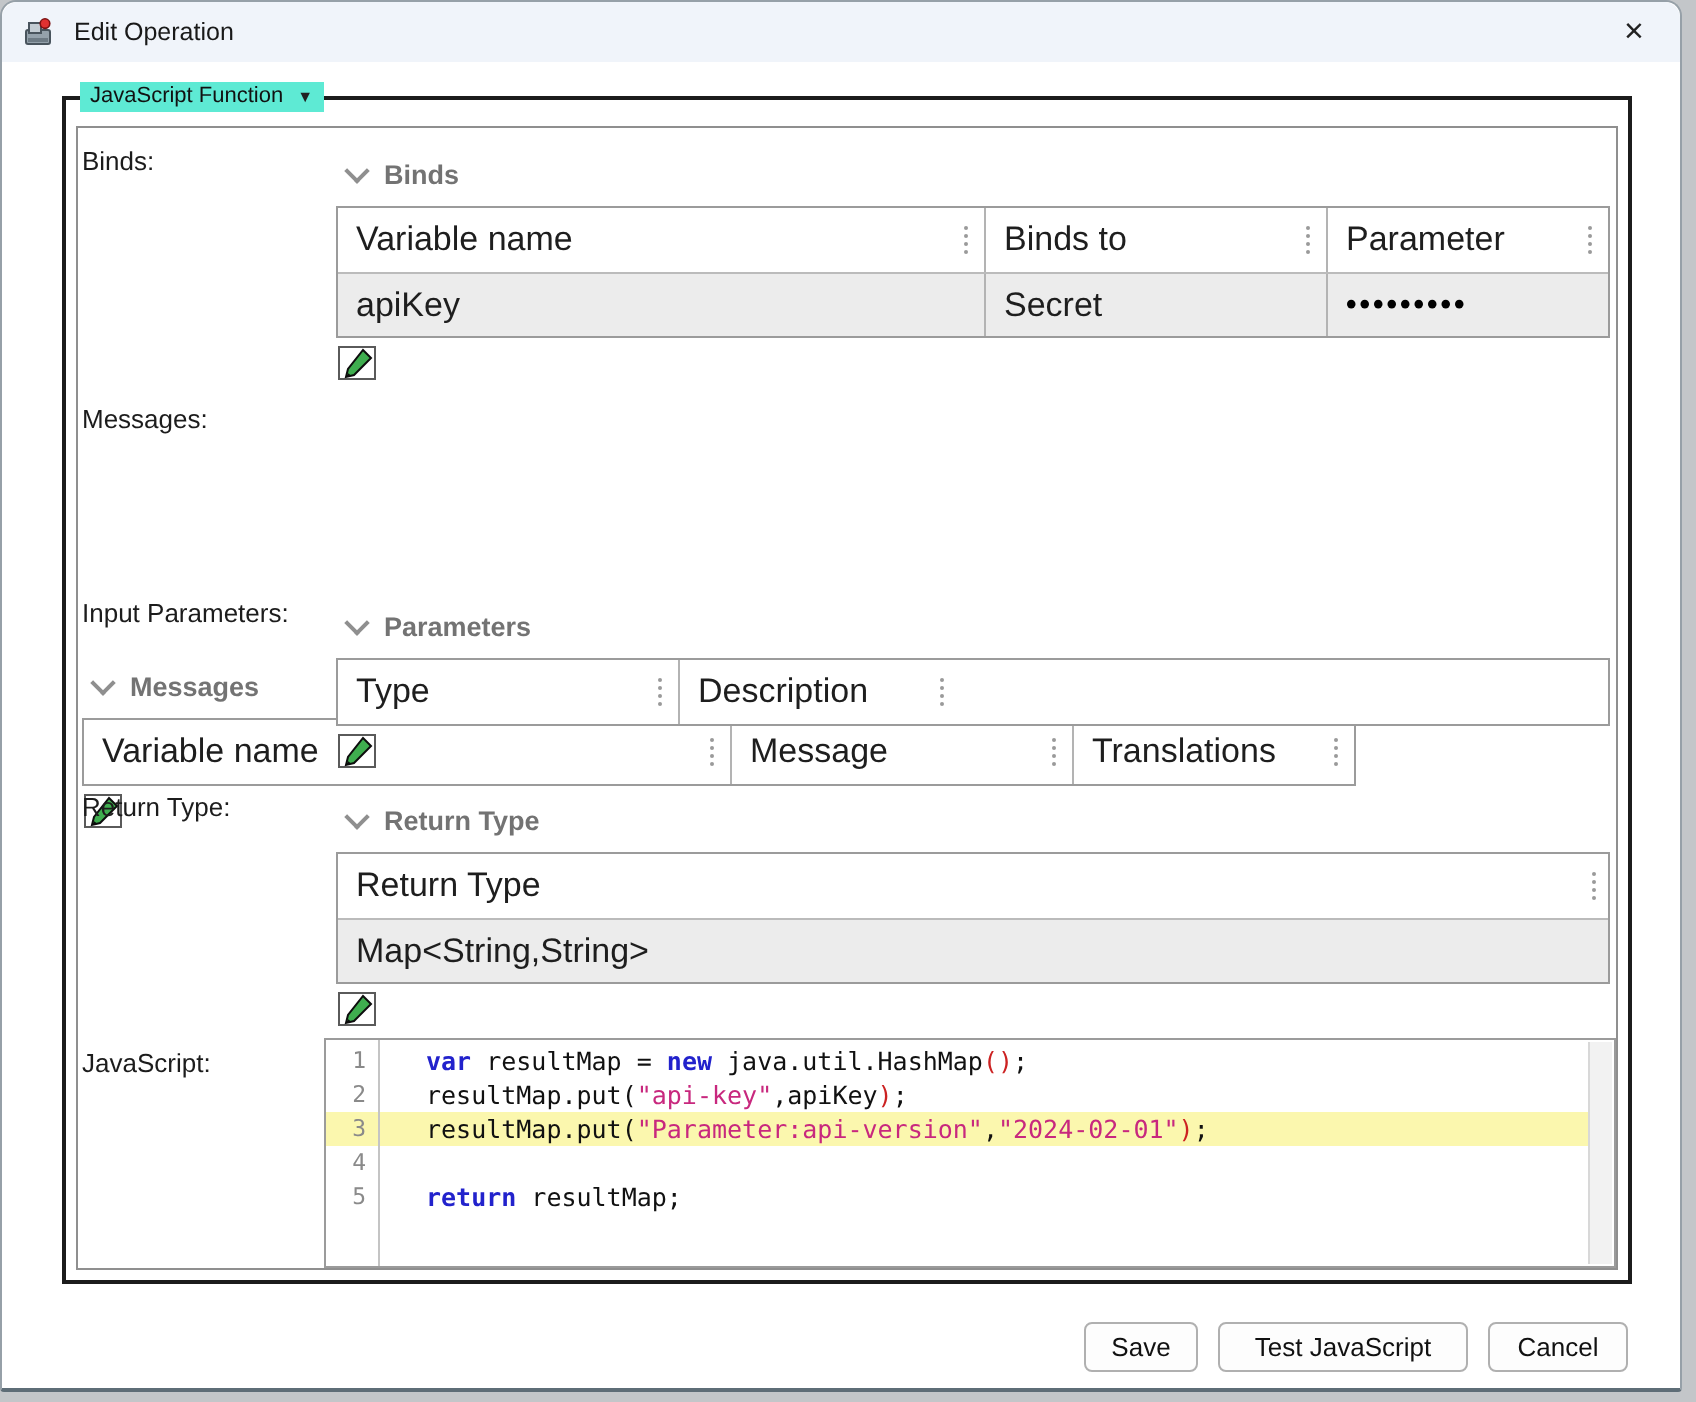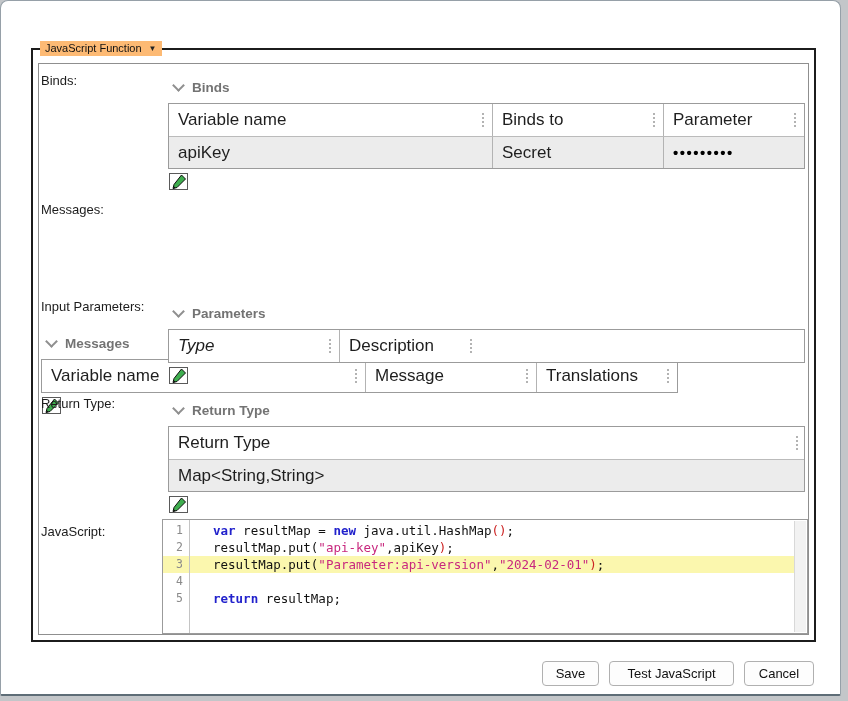--- a/index.html
+++ b/index.html
@@ -26,21 +26,21 @@
   .titlebar .close{
     margin-left:auto;width:30px;height:24px;display:flex;align-items:center;justify-content:center;
     font-size:17px;color:#222;cursor:pointer;border-radius:4px;
   }
   
   .groupbox{
     position:absolute;left:30px;top:47px;width:785px;height:594px;
     border:2px solid #1c1c1c;box-sizing:border-box;
   }
   .gb-label{
-    position:absolute;top:-9px;left:7px;background:#fdba74;padding:0 5px;
+    position:absolute;top:-9px;left:7px;background:#5eead4;padding:0 5px;
     font-size:11px;color:#111;display:flex;gap:7px;line-height:15px;
   }
   .gb-label .arrow{font-size:8px;color:#222;cursor:pointer}
   .inner-panel{
     position:absolute;left:5px;right:5px;top:13px;bottom:5px;
     border:1px solid #8f8f8f;
   }
   
   .section{position:absolute;left:40px;width:765px;display:flex}
   .field-label{width:127px;flex:0 0 127px;font-size:13px;color:#1c1c1c}
@@ -92,20 +92,30 @@
   }
   #btn-save{left:541px;width:57px}
   #btn-test{left:608px;width:125px}
   #btn-cancel{left:743px;width:70px}
 </style>
 </head>
 <body>
 
 <div class="window">
 
+  <div class="titlebar">
+    <svg class="app-icon" viewBox="0 0 17 17">
+      <rect x="2" y="7" width="12" height="7" rx="1" fill="#94a1ab" stroke="#49545d" stroke-width="1"></rect>
+      <rect x="3.5" y="3.5" width="6" height="5" fill="#c3ccd3" stroke="#49545d" stroke-width="1"></rect>
+      <rect x="3" y="11" width="10" height="2" fill="#6d7a84"></rect>
+      <circle cx="11.5" cy="3.8" r="2.4" fill="#e03131" stroke="#7c1212" stroke-width="0.8"></circle>
+    </svg>
+    <span class="title">Edit Operation</span>
+    <div class="close">×</div>
+  </div>
 
   <div class="groupbox">
     <div class="gb-label">
       <span>JavaScript Function</span>
       <span class="arrow">▼</span>
     </div>
     <div class="inner-panel"></div>
   </div>
 
   <div id="sections">
@@ -206,21 +216,21 @@
       </div>
       <div class="section" style="top: 298px;">
         <div class="field-label">Input Parameters:</div>
         <div class="sec-content">
           <div class="sec-header">
             <span class="chev"></span>
             <span class="sec-title">Parameters</span>
           </div>
           <div class="tbl">
             <div class="tr head">
-              <div class="th" style="flex: 0 0 171px; font-style: italic;">
+              <div class="th" style="flex: 0 0 171px;">
                 <span class="lbl">Type</span>
                 <span class="kebab">
                   <i></i>
                   <i></i>
                   <i></i>
                   <i></i>
                 </span>
               </div>
               <div class="th" style="flex: 0 0 140px;">
                 <span class="lbl">Description</span>

